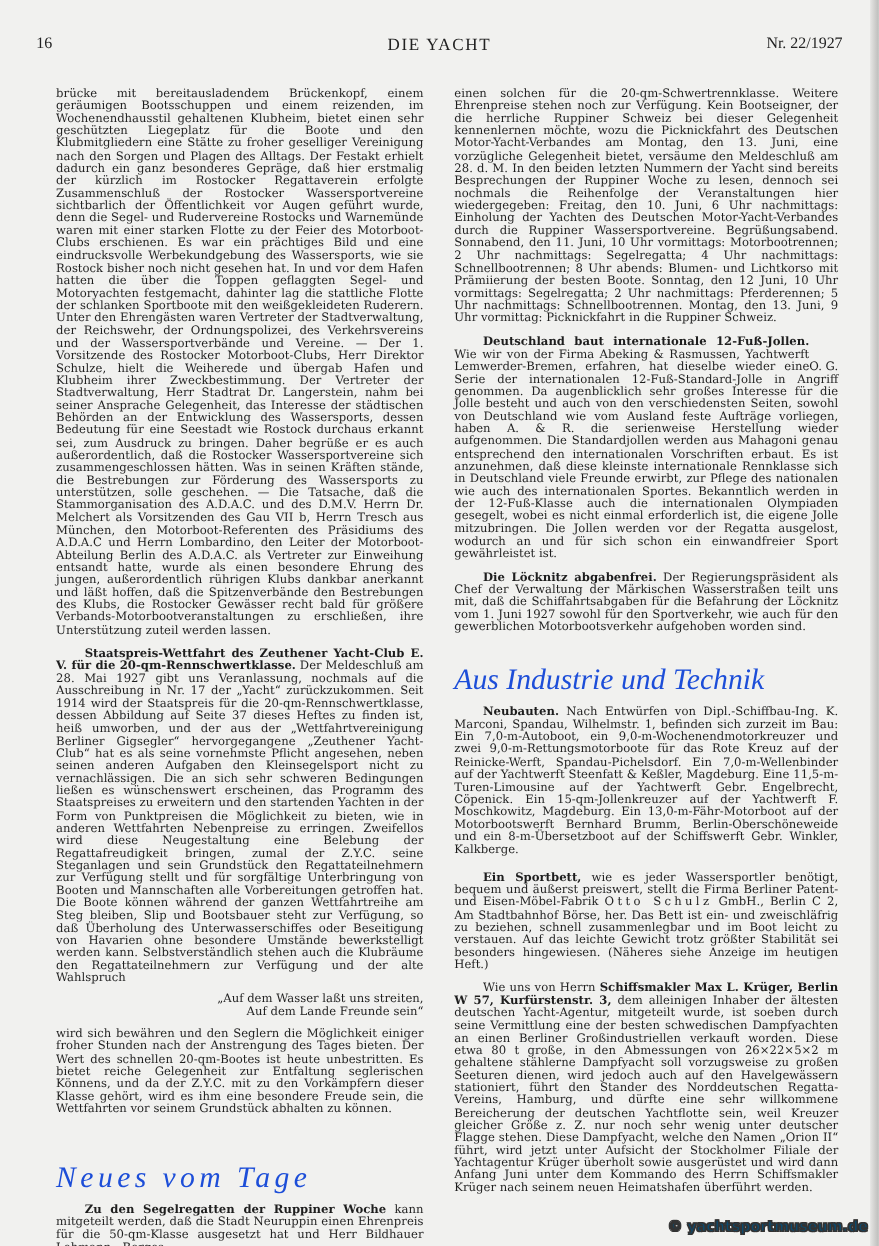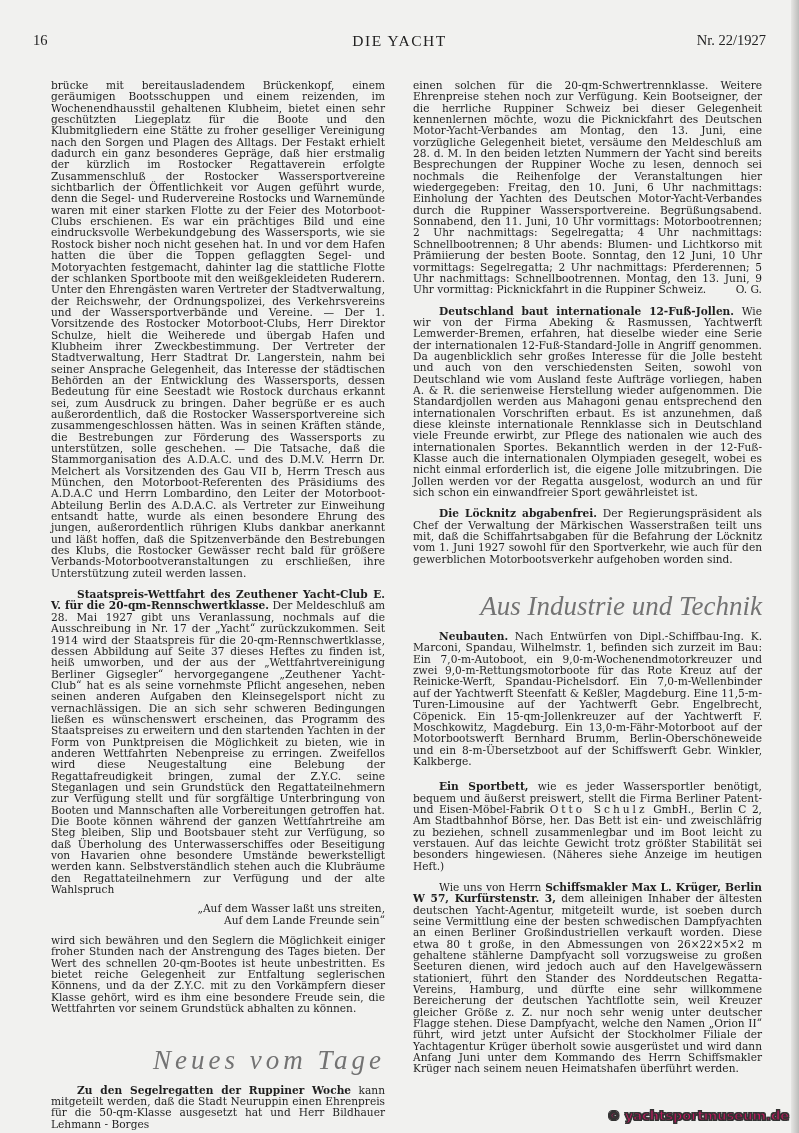--- a/index.html
+++ b/index.html
@@ -29,30 +29,30 @@
     .col-left { left: 51px; width: 334px; }
     .col-right { left: 413px; width: 349px; }
     .col p { margin: 0; text-indent: 0; }
     .col p.indent { text-indent: 26px; }
     .col .gap { height: 10px; }
     .col b { font-weight: bold; }
     .quote { text-align: right; padding-left: 70px; margin: 8px 0 9px 0; }
     .quote span { display: block; }
     .section-heading {
       font-family: "Liberation Serif", serif; font-style: italic;
-      text-align: right; font-size: 27px; line-height: 30px;
-      margin: 22px 0 10px 0; color: #737373;
+      text-align: left; font-size: 27px; line-height: 30px;
+      margin: 22px 0 10px 0; color: #1d4ed8;
     }
     .section-heading.spaced { letter-spacing: 4px; }
-    .signoff { float: right; }
+    .signoff { float: right; margin-top: 44px; }
     .spaced-name { letter-spacing: 3px; }
     .watermark {
       position: absolute; right: 10px; bottom: 10px;
       font-family: "DejaVu Sans", sans-serif; font-weight: bold; font-size: 13px;
-      color: #be185d; -webkit-text-stroke: 1px #333;
+      color: #0c4a6e; -webkit-text-stroke: 1px #333;
       text-shadow: 1px 1px 0 #333, -1px -1px 0 #333, 1px -1px 0 #333, -1px 1px 0 #333;
     }
   </style>
 </head>
 <body>
 
 <div class="page-edge"></div>
 
 <div class="header">
   <span class="pageno">16</span>
@@ -62,21 +62,21 @@
 
 <div class="col col-left">
   <p>brücke mit bereitausladendem Brückenkopf, einem geräumigen Bootsschuppen und einem reizenden, im Wochenendhausstil gehaltenen Klubheim, bietet einen sehr geschützten Liegeplatz für die Boote und den Klubmitgliedern eine Stätte zu froher geselliger Vereinigung nach den Sorgen und Plagen des Alltags. Der Festakt erhielt dadurch ein ganz besonderes Gepräge, daß hier erstmalig der kürzlich im Rostocker Regattaverein erfolgte Zusammenschluß der Rostocker Wassersportvereine sichtbarlich der Öffentlichkeit vor Augen geführt wurde, denn die Segel- und Rudervereine Rostocks und Warnemünde waren mit einer starken Flotte zu der Feier des Motorboot-Clubs erschienen. Es war ein prächtiges Bild und eine eindrucksvolle Werbekundgebung des Wassersports, wie sie Rostock bisher noch nicht gesehen hat. In und vor dem Hafen hatten die über die Toppen geflaggten Segel- und Motoryachten festgemacht, dahinter lag die stattliche Flotte der schlanken Sportboote mit den weißgekleideten Ruderern. Unter den Ehrengästen waren Vertreter der Stadtverwaltung, der Reichswehr, der Ordnungspolizei, des Verkehrsvereins und der Wassersportverbände und Vereine. — Der 1. Vorsitzende des Rostocker Motorboot-Clubs, Herr Direktor Schulze, hielt die Weiherede und übergab Hafen und Klubheim ihrer Zweckbestimmung. Der Vertreter der Stadtverwaltung, Herr Stadtrat Dr. Langerstein, nahm bei seiner Ansprache Gelegenheit, das Interesse der städtischen Behörden an der Entwicklung des Wassersports, dessen Bedeutung für eine Seestadt wie Rostock durchaus erkannt sei, zum Ausdruck zu bringen. Daher begrüße er es auch außerordentlich, daß die Rostocker Wassersportvereine sich zusammengeschlossen hätten. Was in seinen Kräften stände, die Bestrebungen zur Förderung des Wassersports zu unterstützen, solle geschehen. — Die Tatsache, daß die Stammorganisation des A.D.A.C. und des D.M.V. Herrn Dr. Melchert als Vorsitzenden des Gau VII b, Herrn Tresch aus München, den Motorboot-Referenten des Präsidiums des A.D.A.C und Herrn Lombardino, den Leiter der Motorboot-Abteilung Berlin des A.D.A.C. als Vertreter zur Einweihung entsandt hatte, wurde als einen besondere Ehrung des jungen, außerordentlich rührigen Klubs dankbar anerkannt und läßt hoffen, daß die Spitzenverbände den Bestrebungen des Klubs, die Rostocker Gewässer recht bald für größere Verbands-Motorbootveranstaltungen zu erschließen, ihre Unterstützung zuteil werden lassen.</p>
   <div class="gap"></div>
   <p class="indent"><b>Staatspreis-Wettfahrt des Zeuthener Yacht-Club E. V. für die 20-qm-Rennschwertklasse.</b><span> Der Meldeschluß am 28. Mai 1927 gibt uns Veranlassung, nochmals auf die Ausschreibung in Nr. 17 der „Yacht“ zurückzukommen. Seit 1914 wird der Staatspreis für die 20-qm-Rennschwertklasse, dessen Abbildung auf Seite 37 dieses Heftes zu finden ist, heiß umworben, und der aus der „Wettfahrtvereinigung Berliner Gigsegler“ hervorgegangene „Zeuthener Yacht-Club“ hat es als seine vornehmste Pflicht angesehen, neben seinen anderen Aufgaben den Kleinsegelsport nicht zu vernachlässigen. Die an sich sehr schweren Bedingungen ließen es wünschenswert erscheinen, das Programm des Staatspreises zu erweitern und den startenden Yachten in der Form von Punktpreisen die Möglichkeit zu bieten, wie in anderen Wettfahrten Nebenpreise zu erringen. Zweifellos wird diese Neugestaltung eine Belebung der Regattafreudigkeit bringen, zumal der Z.Y.C. seine Steganlagen und sein Grundstück den Regattateilnehmern zur Verfügung stellt und für sorgfältige Unterbringung von Booten und Mannschaften alle Vorbereitungen getroffen hat. Die Boote können während der ganzen Wettfahrtreihe am Steg bleiben, Slip und Bootsbauer steht zur Verfügung, so daß Überholung des Unterwasserschiffes oder Beseitigung von Havarien ohne besondere Umstände bewerkstelligt werden kann. Selbstverständlich stehen auch die Klubräume den Regattateilnehmern zur Verfügung und der alte Wahlspruch</span></p>
   <div class="quote">
     <span>„Auf dem Wasser laßt uns streiten,</span>
     <span>Auf dem Lande Freunde sein“</span>
   </div>
   <p>wird sich bewähren und den Seglern die Möglichkeit einiger froher Stunden nach der Anstrengung des Tages bieten. Der Wert des schnellen 20-qm-Bootes ist heute unbestritten. Es bietet reiche Gelegenheit zur Entfaltung seglerischen Könnens, und da der Z.Y.C. mit zu den Vorkämpfern dieser Klasse gehört, wird es ihm eine besondere Freude sein, die Wettfahrten vor seinem Grundstück abhalten zu können.</p>
-  <div class="section-heading spaced" style="margin-top:30px;">Neues vom Tage</div>
+  <div class="section-heading spaced" style="margin-top:40px;">Neues vom Tage</div>
   <p class="indent"><b>Zu den Segelregatten der Ruppiner Woche</b><span> kann mitgeteilt werden, daß die Stadt Neuruppin einen Ehrenpreis für die 50-qm-Klasse ausgesetzt hat und Herr Bildhauer Lehmann - Borges</span></p>
 </div>
 
 <div class="col col-right">
   <p><span>einen solchen für die 20-qm-Schwertrennklasse. Weitere Ehrenpreise stehen noch zur Verfügung. Kein Bootseigner, der die herrliche Ruppiner Schweiz bei dieser Gelegenheit kennenlernen möchte, wozu die Picknickfahrt des Deutschen Motor-Yacht-Verbandes am Montag, den 13. Juni, eine vorzügliche Gelegenheit bietet, versäume den Meldeschluß am 28. d. M. In den beiden letzten Nummern der Yacht sind bereits Besprechungen der Ruppiner Woche zu lesen, dennoch sei nochmals die Reihenfolge der Veranstaltungen hier wiedergegeben: Freitag, den 10. Juni, 6 Uhr nachmittags: Einholung der Yachten des Deutschen Motor-Yacht-Verbandes durch die Ruppiner Wassersportvereine. Begrüßungsabend. Sonnabend, den 11. Juni, 10 Uhr vormittags: Motorbootrennen; 2 Uhr nachmittags: Segelregatta; 4 Uhr nachmittags: Schnellbootrennen; 8 Uhr abends: Blumen- und Lichtkorso mit Prämiierung der besten Boote. Sonntag, den 12 Juni, 10 Uhr vormittags: Segelregatta; 2 Uhr nachmittags: Pferderennen; 5 Uhr nachmittags: Schnellbootrennen. Montag, den 13. Juni, 9 Uhr vormittag: Picknickfahrt in die Ruppiner Schweiz.</span><span class="signoff">O. G.</span></p>
   <div class="gap"></div>
   <p class="indent"><b>Deutschland baut internationale 12-Fuß-Jollen.</b><span> Wie wir von der Firma Abeking &amp; Rasmussen, Yachtwerft Lemwerder-Bremen, erfahren, hat dieselbe wieder eine Serie der internationalen 12-Fuß-Standard-Jolle in Angriff genommen. Da augenblicklich sehr großes Interesse für die Jolle besteht und auch von den verschiedensten Seiten, sowohl von Deutschland wie vom Ausland feste Aufträge vorliegen, haben A. &amp; R. die serienweise Herstellung wieder aufgenommen. Die Standardjollen werden aus Mahagoni genau entsprechend den internationalen Vorschriften erbaut. Es ist anzunehmen, daß diese kleinste internationale Rennklasse sich in Deutschland viele Freunde erwirbt, zur Pflege des nationalen wie auch des internationalen Sportes. Bekanntlich werden in der 12-Fuß-Klasse auch die internationalen Olympiaden gesegelt, wobei es nicht einmal erforderlich ist, die eigene Jolle mitzubringen. Die Jollen werden vor der Regatta ausgelost, wodurch an und für sich schon ein einwandfreier Sport gewährleistet ist.</span></p>
   <div class="gap"></div>
   <p class="indent"><b>Die Löcknitz abgabenfrei.</b><span> Der Regierungspräsident als Chef der Verwaltung der Märkischen Wasserstraßen teilt uns mit, daß die Schiffahrtsabgaben für die Befahrung der Löcknitz vom 1. Juni 1927 sowohl für den Sportverkehr, wie auch für den gewerblichen Motorbootsverkehr aufgehoben worden sind.</span></p>
   <div class="section-heading" style="margin-top:26px;">Aus Industrie und Technik</div>

